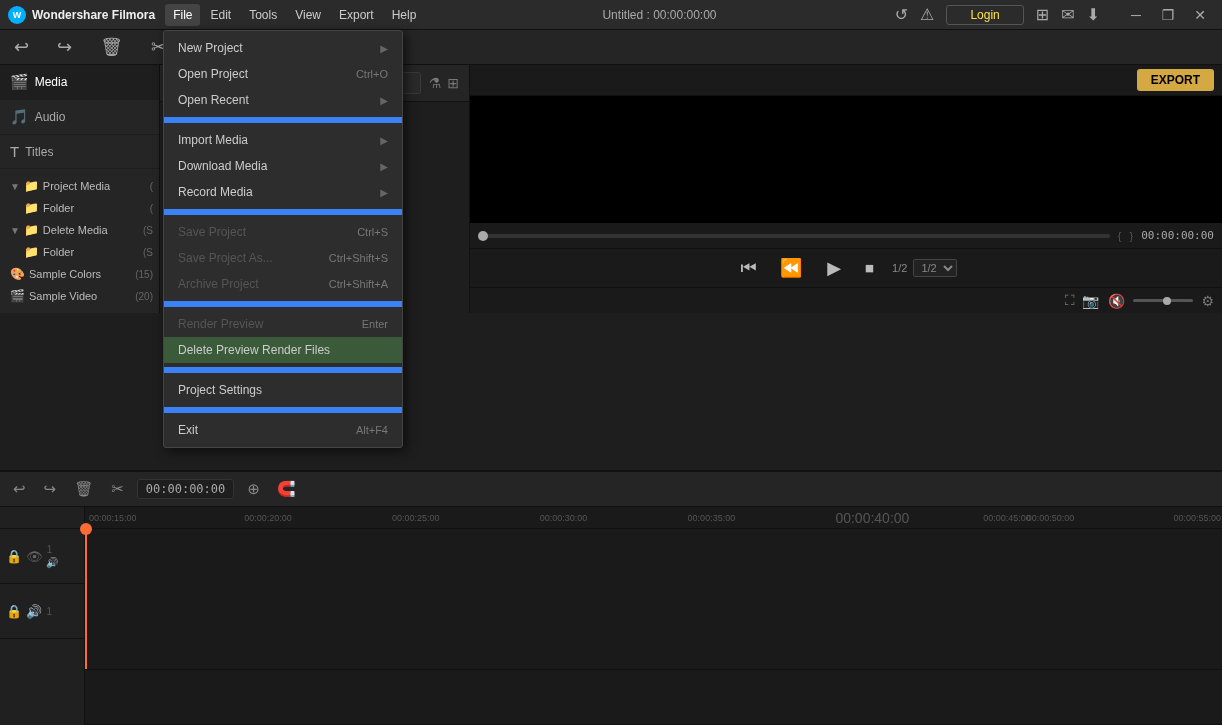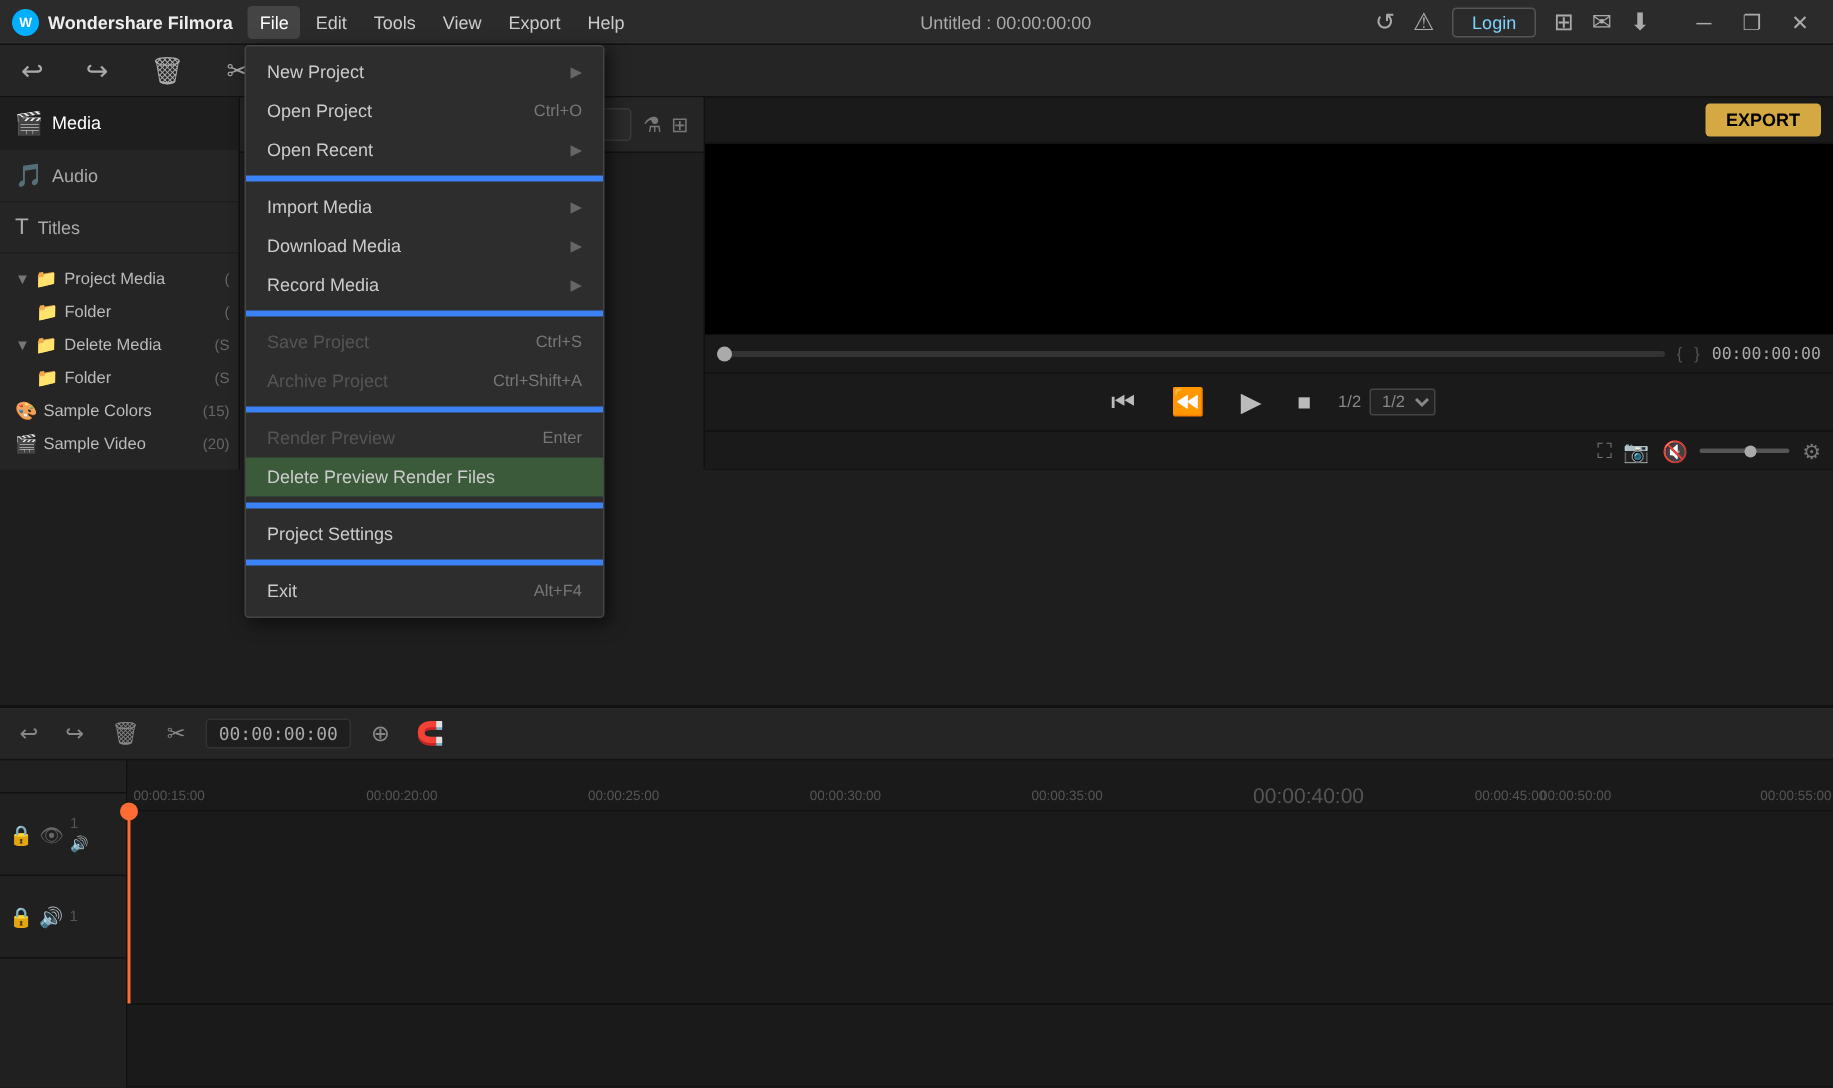--- a/index.html
+++ b/index.html
@@ -73,22 +73,22 @@
       gap: 12px;
     }
     .titlebar-icon {
       color: #aaa;
       font-size: 16px;
       cursor: pointer;
     }
     .login-btn {
       background: none;
       border: 1px solid #555;
-      color: #7dd3fc;
-      padding: 2px 12px;
+      color: #fde047;
+      padding: 2px 23px;
       border-radius: 3px;
       font-size: 12px;
       cursor: pointer;
       text-align: center;
     }
     .win-controls {
       display: flex;
       margin-left: 10px;
       gap: 4px;
     }
@@ -460,21 +460,20 @@
       width: 85px;
       background: #202020;
       border-right: 1px solid #111;
       display: flex;
       flex-direction: column;
     }
     .timeline-ruler {
       flex: 1;
       display: flex;
       flex-direction: column;
-      margin-top: 12px;
     }
     .ruler-row {
       height: 22px;
       background: #1a1a1a;
       border-bottom: 1px solid #111;
       position: relative;
       overflow: hidden;
     }
 
     .track-label {
@@ -546,21 +545,21 @@
       top: 30px;
       left: 163px;
       width: 240px;
       background: #2d2d2d;
       border: 1px solid #444;
       border-radius: 3px;
       z-index: 1000;
       box-shadow: 3px 3px 12px rgba(0,0,0,0.6);
     }
     .menu-section {
-      border-bottom: 4px solid #3b82f6;
+      border-bottom: 6px solid #3b82f6;
       padding: 4px 0;
     }
     .menu-section:last-child { border-bottom: none; }
     .dropdown-item {
       display: flex;
       align-items: center;
       justify-content: space-between;
       padding: 6px 14px;
       color: #ccc;
       font-size: 12px;
@@ -855,20 +854,24 @@
       <span class="arrow-r">▶</span>
     </div>
   </div>
 
   <div class="menu-section">
     <div class="dropdown-item disabled">
       <span>Save Project</span>
       <span class="shortcut">Ctrl+S</span>
     </div>
     <div class="dropdown-item disabled">
+      <span>Save Project As...</span>
+      <span class="shortcut">Ctrl+Shift+S</span>
+    </div>
+    <div class="dropdown-item disabled">
       <span>Archive Project</span>
       <span class="shortcut">Ctrl+Shift+A</span>
     </div>
   </div>
 
   <div class="menu-section">
     <div class="dropdown-item disabled">
       <span>Render Preview</span>
       <span class="shortcut">Enter</span>
     </div>

